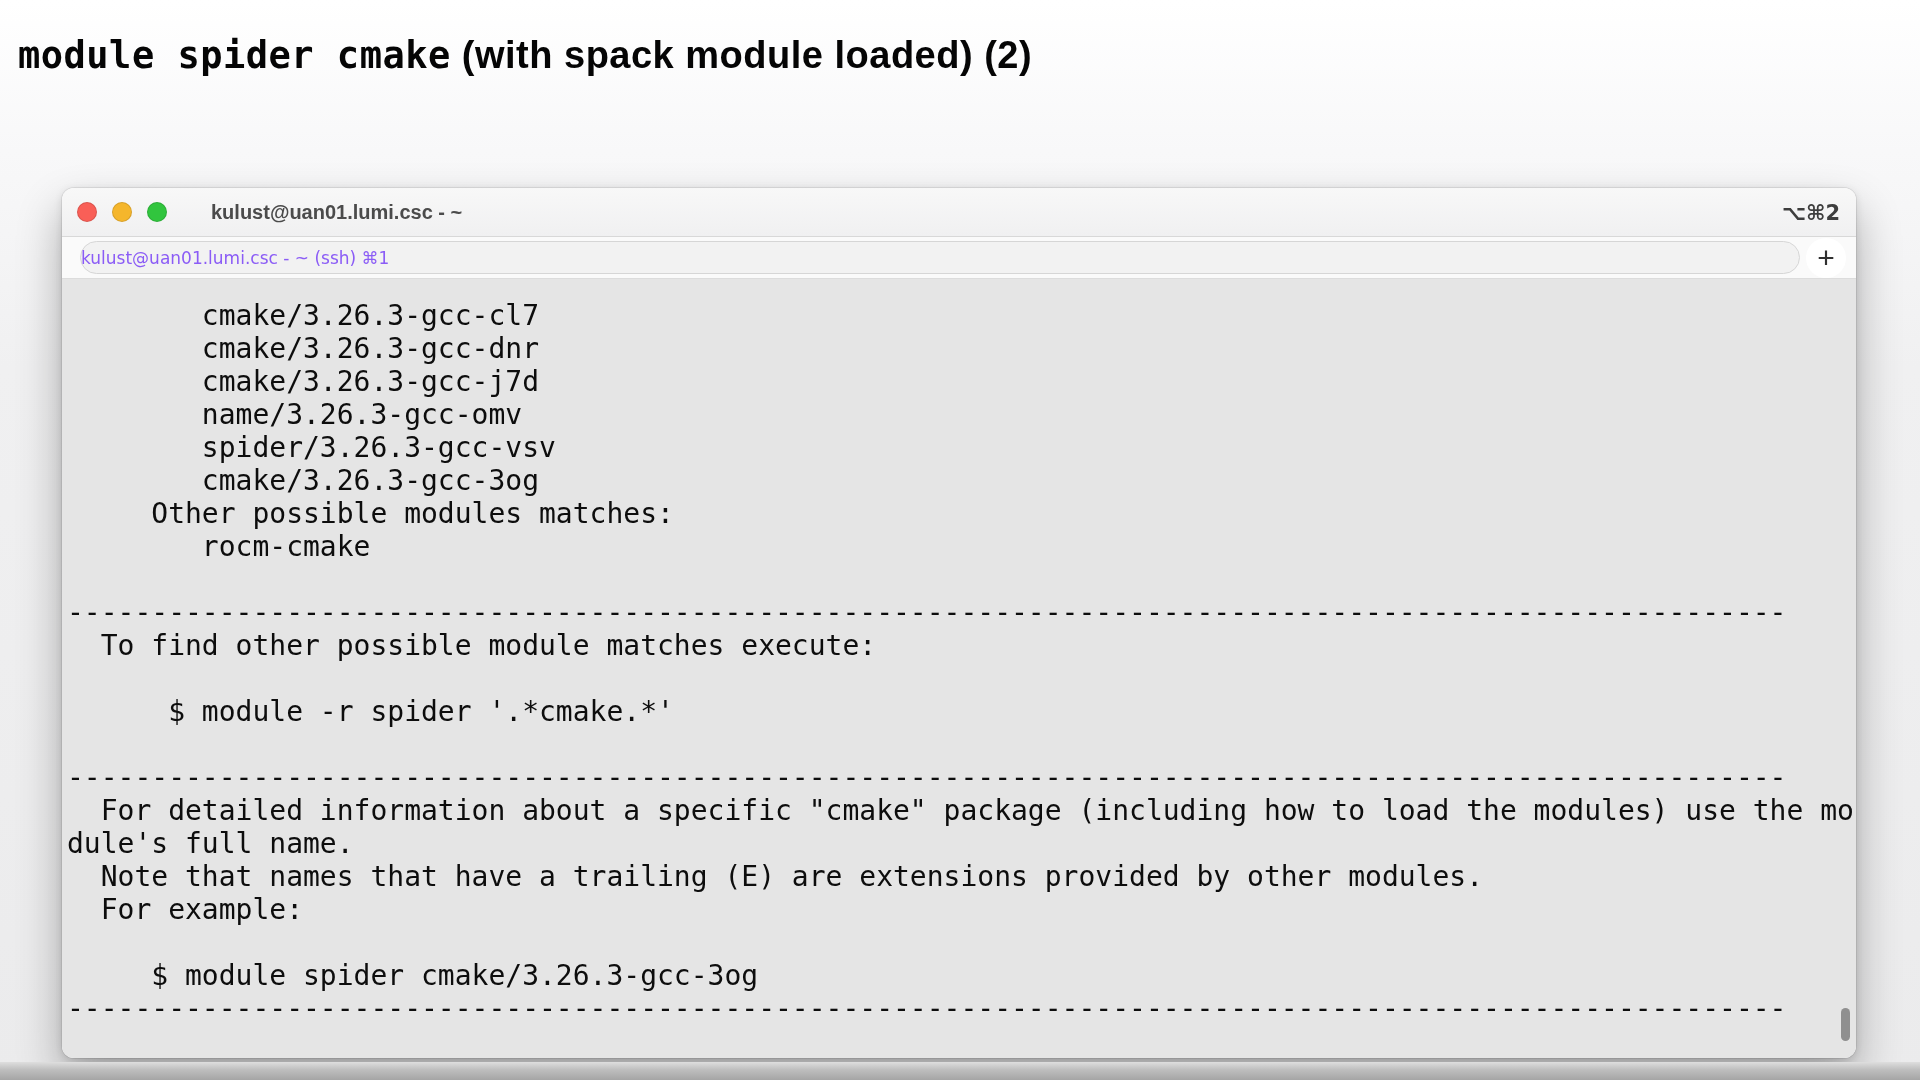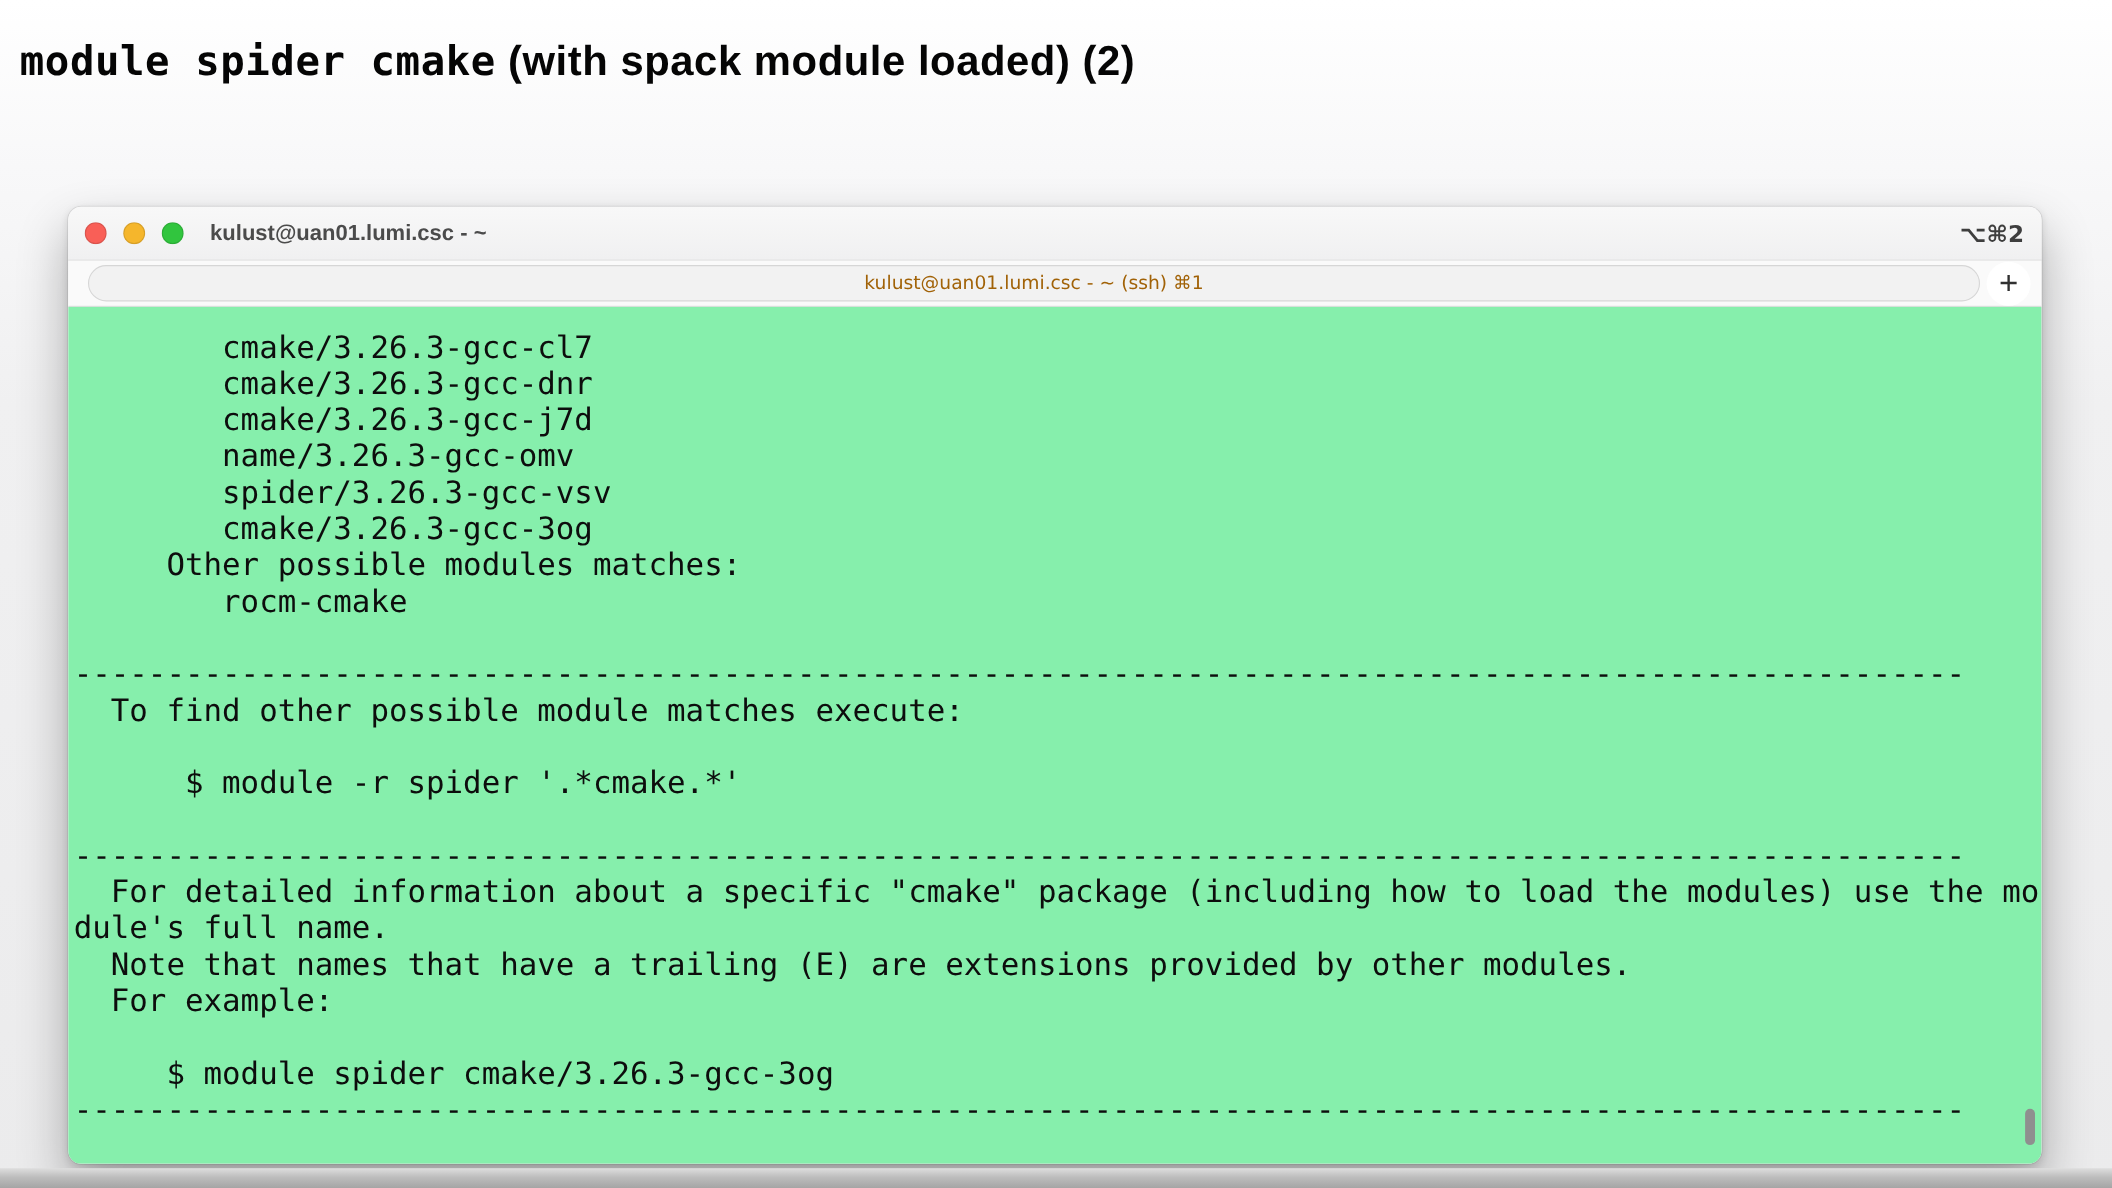--- a/index.html
+++ b/index.html
@@ -20,49 +20,49 @@
     position:absolute; left:62px; top:188px; width:1794px; height:870px;
     border-radius:12px; background:#ffffff; overflow:hidden;
     box-shadow: 0 22px 45px rgba(0,0,0,0.30), 0 2px 8px rgba(0,0,0,0.12), 0 0 0 1px rgba(0,0,0,0.07);
     display:flex; flex-direction:column;
   }
 
   .titlebar {
     height:49px; flex:0 0 49px; position:relative;
     background: linear-gradient(#f8f8f8,#f0f0f1);
     border-bottom:1px solid #d8d8d8;
-    display:flex; align-items:center;
+    display:flex; align-items:center;gap:20px;
   }
   .lights { display:flex; gap:15px; padding-left:15px; }
   .light { width:20px; height:20px; border-radius:50%; border:0.5px solid rgba(0,0,0,0.12); }
   .light.red    { background:#f95f57; }
   .light.yellow { background:#f5b62c; }
   .light.green  { background:#31c53e; }
   .win-title { margin-left:24px; font-size:20px; font-weight:bold; color:#4b4b4b; }
   .shortcut { position:absolute; right:16px; top:13px; font-size:21px; font-weight:600; color:#3e3e3e; font-family:"DejaVu Sans", sans-serif; }
 
   .tabbar {
     height:42px; flex:0 0 42px; position:relative;
     background:#fafafa; border-bottom:1px solid #dcdcdc;
   }
   .tab {
     position:absolute; left:18px; top:4px; width:1720px; height:33px;
     border-radius:17px; background:#f2f2f2; border:1px solid #d6d6d6;
-    display:flex; align-items:center; justify-content:center;
-    font-size:17px; color:#a16207; white-space:pre; font-family:"DejaVu Sans", sans-serif;
+    display:flex; align-items:center; 
+    font-size:17px; color:#8b5cf6; white-space:pre; font-family:"DejaVu Sans", sans-serif;
   }
   .add-tab {
     position:absolute; right:10px; top:1px; width:40px; height:40px; padding:0;
     border:none; border-radius:50%; background:#ffffff; cursor:default;
     font-size:30px; font-weight:300; color:#303030; line-height:38px; text-align:center;
     font-family:"Liberation Sans", sans-serif;
   }
 
   .content {
-    flex:1 1 auto; background:#86efac; padding:20px 0 0 5px; position:relative;
+    flex:1 1 auto; background:#e5e5e5; padding:20px 0 0 5px; position:relative;
     font-family:"DejaVu Sans Mono", monospace; font-size:28px; color:#0d0d0d;
   }
   .line { height:33px; line-height:33px; white-space:pre; }
   .prompt-host { color:#2036e9; }
   .cursor { display:inline-block; width:16px; height:29px; background:#b9b9b9; vertical-align:-5px; }
 
   .scrollbar-thumb {
     position:absolute; right:6px; bottom:17px; width:9px; height:33px;
     border-radius:5px; background:#8f8f8f;
   }

